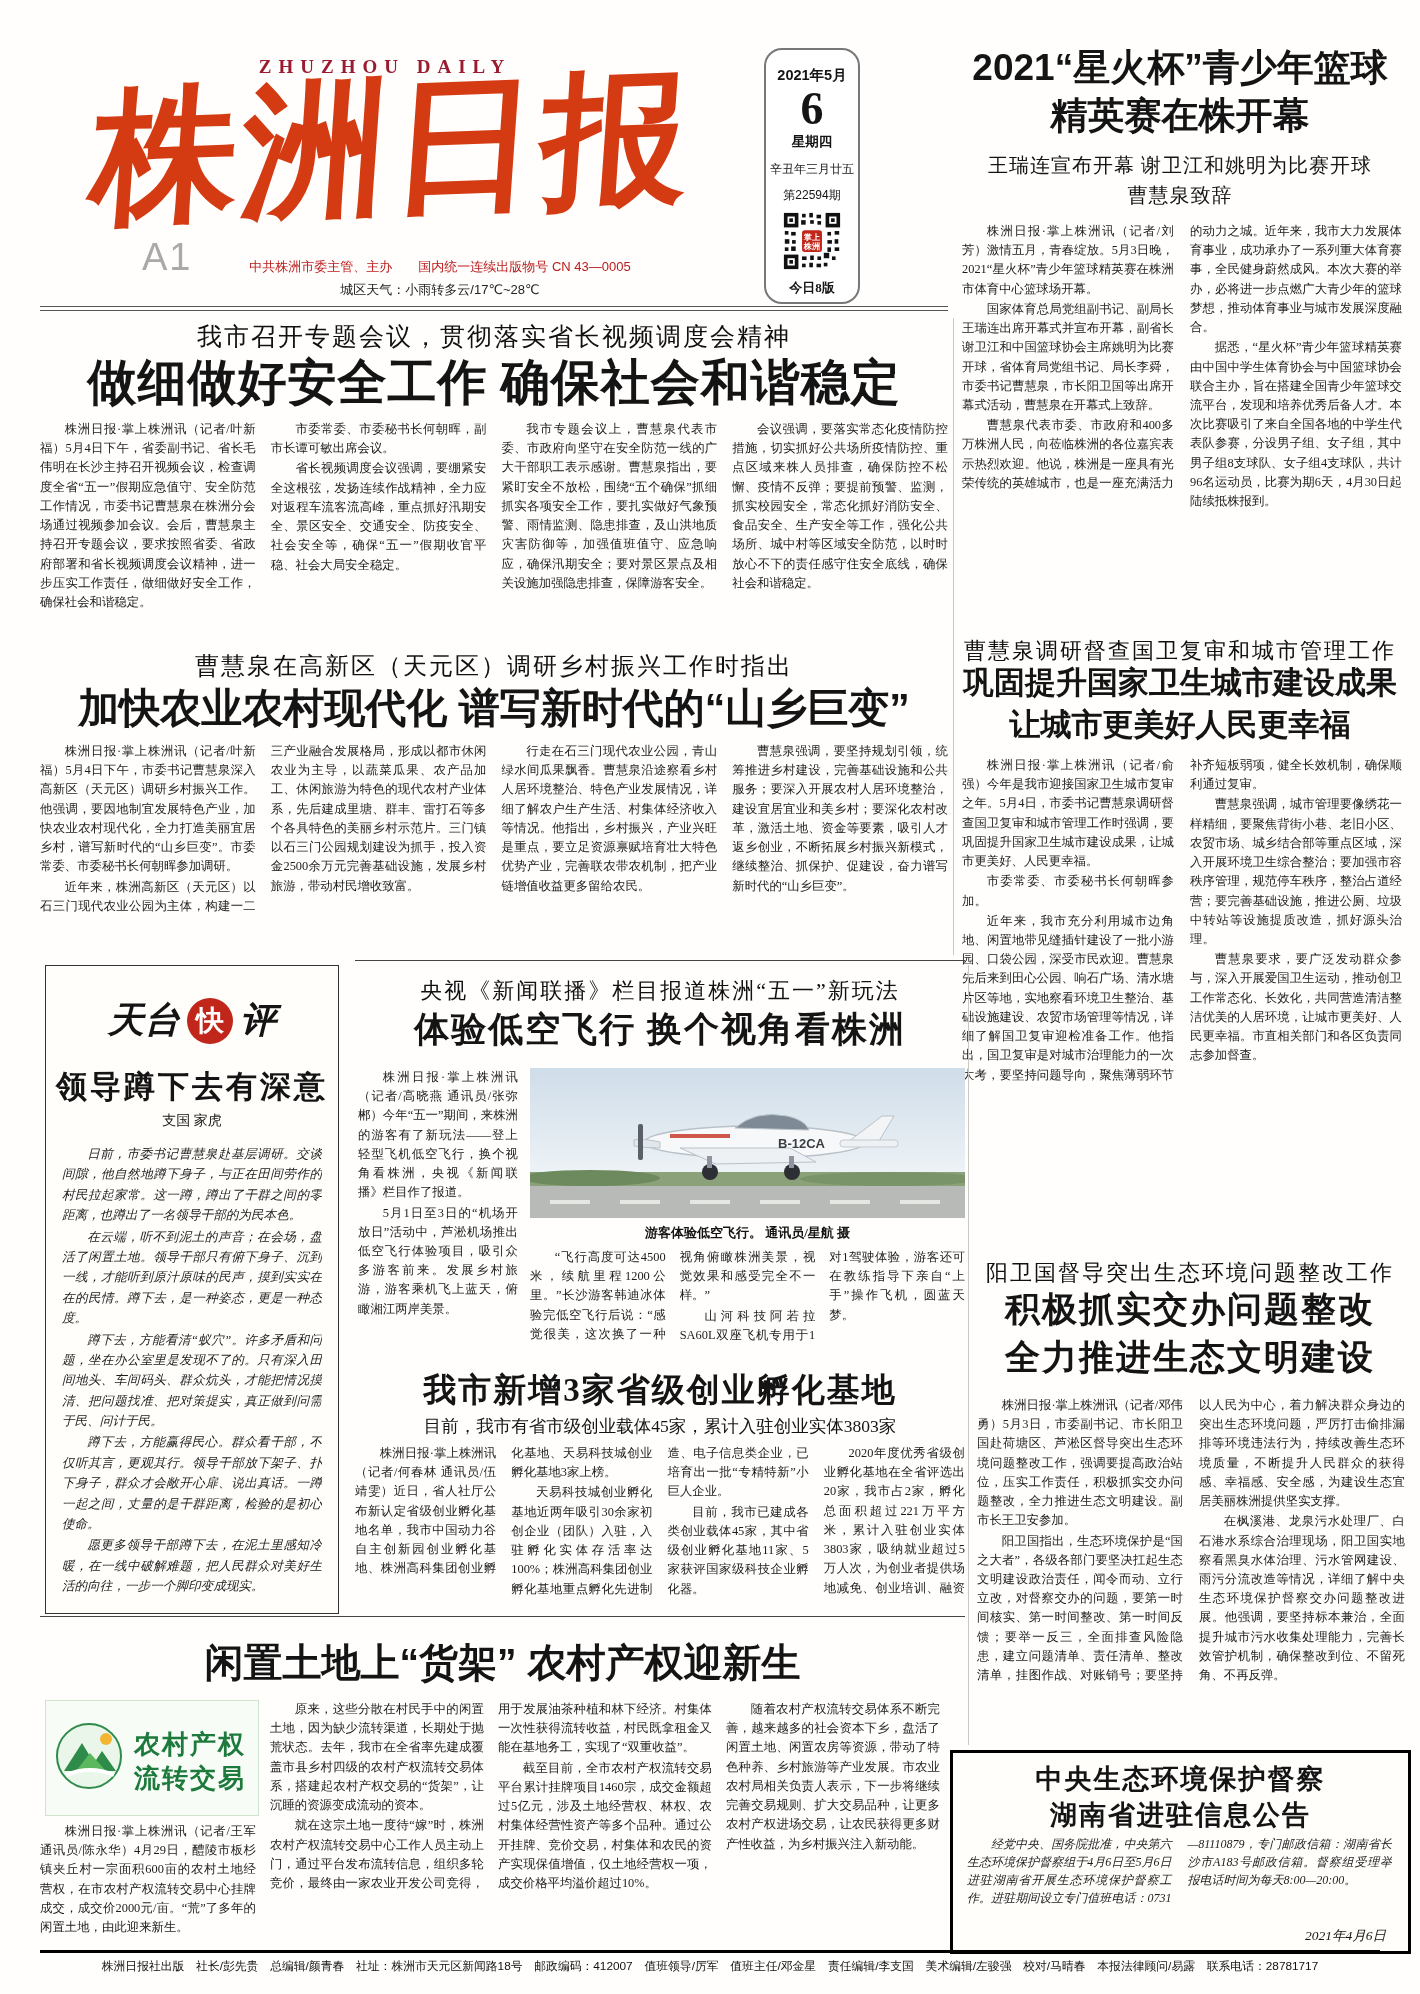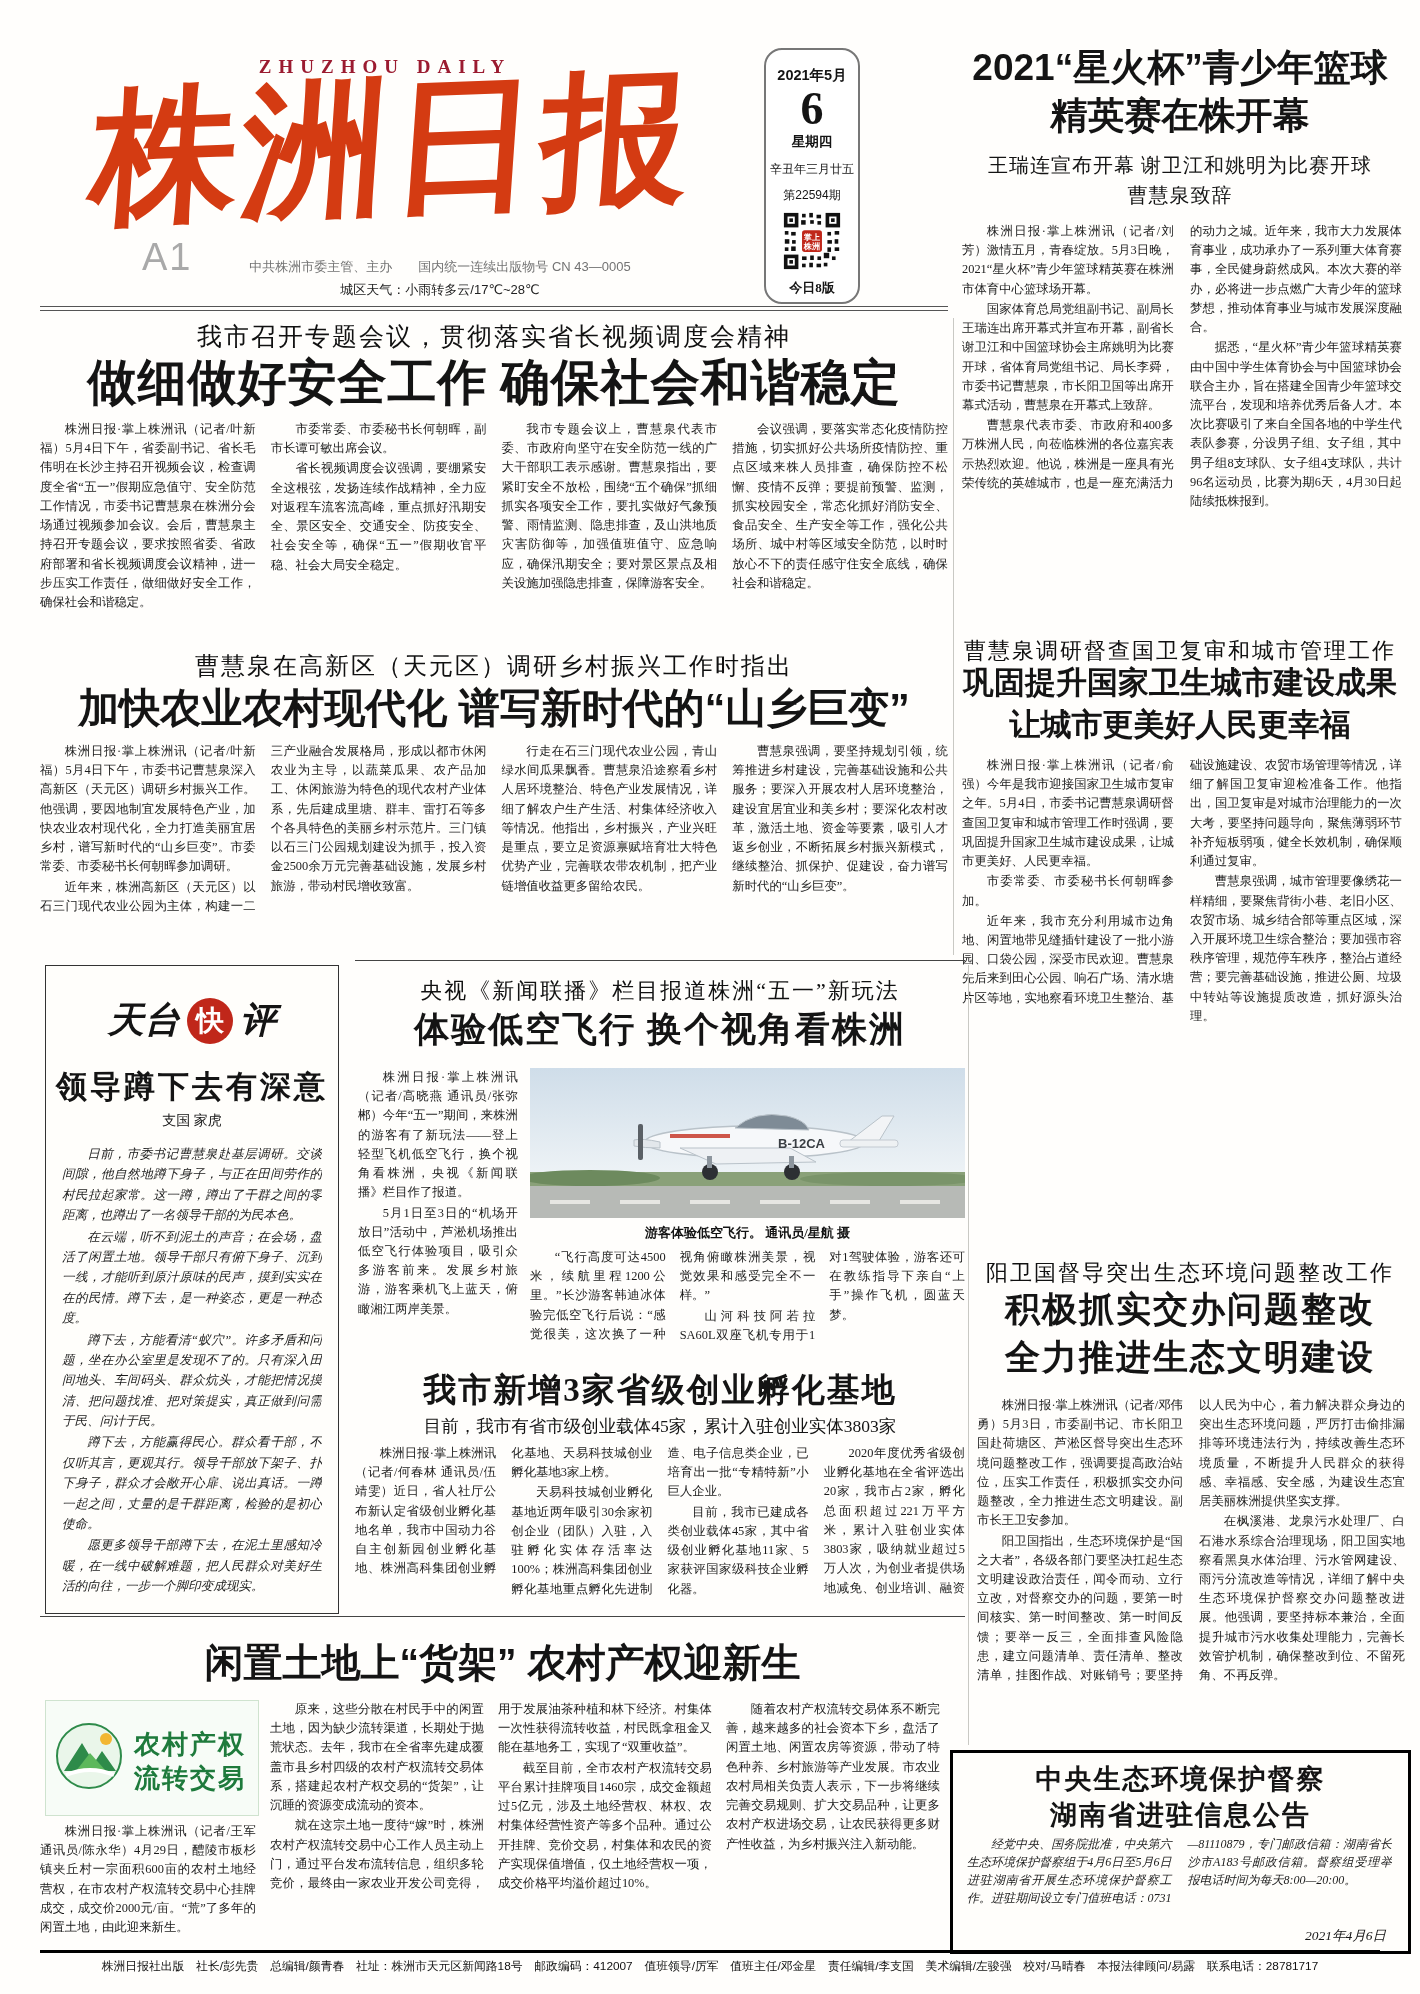--- a/index.html
+++ b/index.html
@@ -28,21 +28,21 @@
   .caption{font-weight:bold;}
 </style>
 </head>
 <body>
 
 <div id="page">
 
   <div class="abs serif center" style="left:115px;top:56px;width:540px;font-size:19px;font-weight:bold;letter-spacing:7px;color:#9b1b30;">ZHUZHOU  DAILY</div>
   <div class="abs mast-cn serif" style="left:92px;top:68px;width:630px;font-size:146px;line-height:1.1;">株洲日报</div>
   <div class="abs hei" style="left:142px;top:236px;font-size:38px;font-weight:300;color:#a9a9a9;letter-spacing:2px;">A1</div>
-  <div class="abs hei center" style="left:215px;top:258px;width:450px;font-size:13px;color:#737373;">中共株洲市委主管、主办　　国内统一连续出版物号 CN 43—0005</div>
+  <div class="abs hei center" style="left:215px;top:258px;width:450px;font-size:13px;color:#b91c1c;">中共株洲市委主管、主办　　国内统一连续出版物号 CN 43—0005</div>
   <div class="abs hei center" style="left:215px;top:281px;width:450px;font-size:13px;color:#222;">城区天气：小雨转多云/17℃~28℃</div>
 
   <div class="abs datebox" style="left:764px;top:48px;width:92px;height:252px;">
     <div class="hei" style="margin-top:16px;font-size:14.5px;font-weight:bold;">2021年5月</div>
     <div class="serif" style="font-size:46px;font-weight:bold;line-height:1.05;">6</div>
     <div class="hei" style="font-size:13.5px;font-weight:bold;">星期四</div>
     <div class="hei" style="margin-top:10px;font-size:12px;">辛丑年三月廿五</div>
     <div class="hei" style="margin-top:9px;font-size:12px;">第22594期</div>
     <svg width="58" height="58" viewBox="0 0 64 64" style="margin-top:8px;">
       <rect x="0" y="0" width="64" height="64" fill="#fff"></rect>
@@ -129,20 +129,21 @@
     </div>
 
   <div class="abs serif center kicker" style="left:958px;top:636px;width:444px;font-size:22px;">曹慧泉调研督查国卫复审和城市管理工作</div>
   <div class="abs hei center" style="left:958px;top:664px;width:444px;font-size:31px;font-weight:900;line-height:1.25;">巩固提升国家卫生城市建设成果</div>
   <div class="abs hei center" style="left:958px;top:706px;width:444px;font-size:31px;font-weight:900;line-height:1.25;">让城市更美好人民更幸福</div>
   <div class="abs bodytext cols2" style="left:962px;top:756px;width:440px;height:490px;">
       <p>株洲日报·掌上株洲讯（记者/俞强）今年是我市迎接国家卫生城市复审之年。5月4日，市委书记曹慧泉调研督查国卫复审和城市管理工作时强调，要巩固提升国家卫生城市建设成果，让城市更美好、人民更幸福。</p>
       <p>市委常委、市委秘书长何朝晖参加。</p>
       <p>近年来，我市充分利用城市边角地、闲置地带见缝插针建设了一批小游园、口袋公园，深受市民欢迎。曹慧泉先后来到田心公园、响石广场、清水塘片区等地，实地察看环境卫生整治、基础设施建设、农贸市场管理等情况，详细了解国卫复审迎检准备工作。他指出，国卫复审是对城市治理能力的一次大考，要坚持问题导向，聚焦薄弱环节补齐短板弱项，健全长效机制，确保顺利通过复审。</p>
       <p>曹慧泉强调，城市管理要像绣花一样精细，要聚焦背街小巷、老旧小区、农贸市场、城乡结合部等重点区域，深入开展环境卫生综合整治；要加强市容秩序管理，规范停车秩序，整治占道经营；要完善基础设施，推进公厕、垃圾中转站等设施提质改造，抓好源头治理。</p>
+      <p>曹慧泉要求，要广泛发动群众参与，深入开展爱国卫生运动，推动创卫工作常态化、长效化，共同营造清洁整洁优美的人居环境，让城市更美好、人民更幸福。市直相关部门和各区负责同志参加督查。</p>
     </div>
 
   <div class="abs box" style="left:45px;top:965px;width:292px;height:647px;">
     <div class="abs" style="left:0;top:30px;width:100%;text-align:center;">
       <span class="kai" style="font-size:36px;font-weight:900;vertical-align:middle;">天台</span>
       <span class="seal" style="margin:0 3px;">快</span>
       <span class="kai" style="font-size:36px;font-weight:900;vertical-align:middle;">评</span>
     </div>
     <div class="abs serif center" style="left:0;top:100px;width:100%;font-size:31px;font-weight:900;letter-spacing:3px;">领导蹲下去有深意</div>
     <div class="abs serif center" style="left:0;top:146px;width:100%;font-size:14px;">支国  家虎</div>

